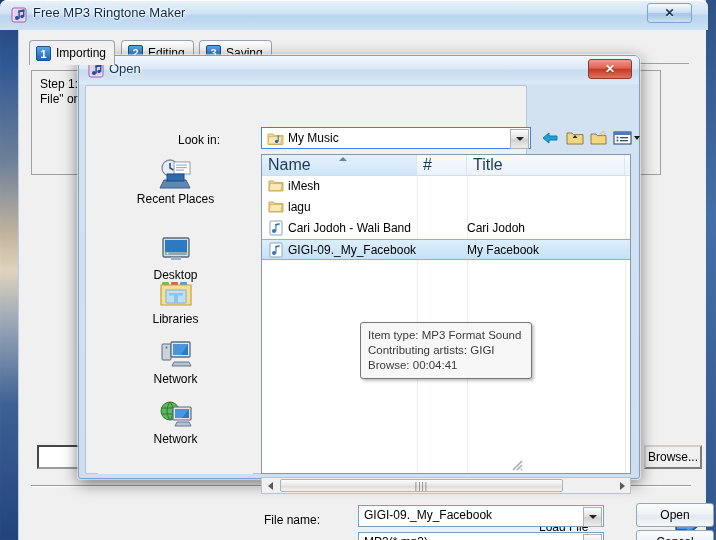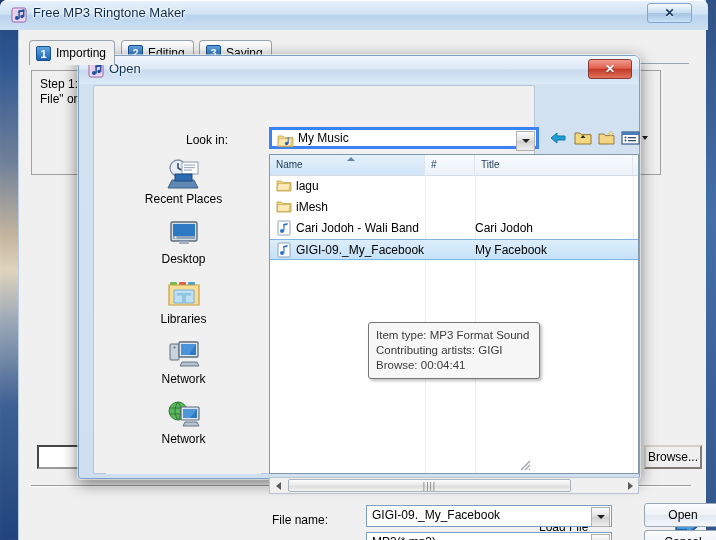--- a/index.html
+++ b/index.html
@@ -153,28 +153,27 @@
     background: linear-gradient(to bottom, #f29b8f 0%, #e06250 45%, #c33a27 52%, #e2725d 100%);
     display: flex; align-items: center; justify-content: center;
     color: #fff; font-size: 12px; font-weight: bold;
     text-shadow: 0 1px 1px rgba(0,0,0,.5);
   }
   #dlg-body {
     position: absolute; left: 6px; top: 29px; width: 442px; height: 389px;
     background: #f0f0f0;
     border: 1px solid #b6c6d8;
     border-radius: 2px;
-    margin-left: 8px;
   }
 
   .dlg-label { position: absolute; font-size: 12px; color: #000; }
   #lookin-label { left: 92px; top: 47px; }
   #lookin-combo {
     position: absolute; left: 175px; top: 41px; width: 270px; height: 22px;
-    background: #fff; border: 3px solid #3b82f6;
+    background: #fff; border: 1px solid #3b82f6;
     display: flex; align-items: center;
   }
   .combo-arrow {
     position: absolute; right: 1px; top: 1px; width: 19px; height: 20px;
     background: linear-gradient(to bottom,#fdfdfd,#dfdfdf 50%,#cfcfcf 51%,#ededed);
     border: 1px solid #b0b0b0;
     display: flex; align-items: center; justify-content: center;
   }
   .tri-down {
     width: 0; height: 0; border-left: 4px solid transparent;
@@ -198,21 +197,21 @@
     background: #fff; border: 1px solid #8298ad;
     overflow: hidden;
   }
   #col-header {
     position: absolute; left: 0; top: 0; width: 100%; height: 21px;
     background: linear-gradient(to bottom,#f8fbfe,#eaf1f8);
     border-bottom: 1px solid #d4dde6;
   }
   .col {
     position: absolute; top: 0; height: 20px; line-height: 20px;
-    font-size: 10px; color: #1b3a56; padding-left: 6px;
+    font-size: 16px; color: #1b3a56; padding-left: 6px;
     border-right: 1px solid #dde5ed;
     overflow: hidden; white-space: nowrap;
   }
   .col.sorted { background: linear-gradient(to bottom,#e5f1fb,#cfe5f8); }
   #sort-arrow {
     position: absolute; left: 77px; top: 2px; width: 0; height: 0;
     border-left: 4px solid transparent; border-right: 4px solid transparent;
     border-bottom: 4px solid #5f86a8;
   }
   #rows { position: absolute; left: 0; top: 21px; width: 100%; }
@@ -427,21 +426,21 @@
           <path d="M12 5 V10 L15.5 12" stroke="#33506f" stroke-width="1.6" fill="none"></path>
           <rect x="16" y="4" width="16" height="12" fill="#fff" stroke="#8a9cb0"></rect>
           <rect x="18" y="6.5" width="11" height="1.2" fill="#9db0c4"></rect>
           <rect x="18" y="9" width="11" height="1.2" fill="#9db0c4"></rect>
           <rect x="18" y="11.5" width="8" height="1.2" fill="#9db0c4"></rect>
           <path d="M6 22 H28 L32 30 H2 Z" fill="#5f88b5" stroke="#3c5f87"></path>
           <rect x="9" y="16" width="17" height="7" fill="#2d6bb0" stroke="#1d4b80"></rect>
         </svg>
         <span>Recent Places</span>
       </div>
-      <div class="place" style="top:64px;">
+      <div class="place" style="top:80px;">
         <svg class="picon" viewBox="0 0 36 32">
           <rect x="5" y="4" width="26" height="19" rx="1.5" fill="#d6dde5" stroke="#5a6b7c" stroke-width="1.4"></rect>
           <rect x="7" y="6" width="22" height="12" fill="#2e79c4"></rect>
           <rect x="7" y="18" width="22" height="3" fill="#8fa6bb"></rect>
           <circle cx="9.5" cy="19.5" r="1" fill="#e7eef5"></circle>
           <rect x="13" y="23" width="10" height="3" fill="#9fb0c0"></rect>
         </svg>
         <span>Desktop</span>
       </div>
       <div class="place" style="top:124px;">
@@ -492,31 +491,31 @@
       <div class="gridline" style="left:155px;"></div>
       <div class="gridline" style="left:205px;"></div>
       <div class="gridline" style="left:363px;"></div>
 
       <div id="rows">
         <div class="row">
           <svg class="rowicon" viewBox="0 0 16 16">
             <path d="M1 3 H5.5 L6.8 4.6 H15 V13 H1 Z" fill="#f3d781" stroke="#bb9a3f" stroke-width=".8"></path>
             <path d="M2 5.6 H14.3 L13 12.4 H1 Z" fill="#fbeab5" stroke="#bb9a3f" stroke-width=".6"></path>
           </svg>
-          <div class="cell c-name">lagu</div>
+          <div class="cell c-name">iMesh</div>
           <div class="cell c-num"></div>
           <div class="cell c-title"></div>
           <div class="cell c-art"></div>
         </div>
         <div class="row">
           <svg class="rowicon" viewBox="0 0 16 16">
             <path d="M1 3 H5.5 L6.8 4.6 H15 V13 H1 Z" fill="#f3d781" stroke="#bb9a3f" stroke-width=".8"></path>
             <path d="M2 5.6 H14.3 L13 12.4 H1 Z" fill="#fbeab5" stroke="#bb9a3f" stroke-width=".6"></path>
           </svg>
-          <div class="cell c-name">iMesh</div>
+          <div class="cell c-name">lagu</div>
           <div class="cell c-num"></div>
           <div class="cell c-title"></div>
           <div class="cell c-art"></div>
         </div>
         <div class="row">
           <svg class="rowicon" viewBox="0 0 16 16">
             <rect x="2" y="1" width="12" height="14" rx="1" fill="#fff" stroke="#8fa3b6"></rect>
             <circle cx="6" cy="11" r="2" fill="#2f73c4"></circle>
             <rect x="7.4" y="4" width="1.1" height="7.2" fill="#2f73c4"></rect>
             <path d="M7.4 4 L11.6 3 L11.6 4.8 L7.4 5.8 Z" fill="#2f73c4"></path>

